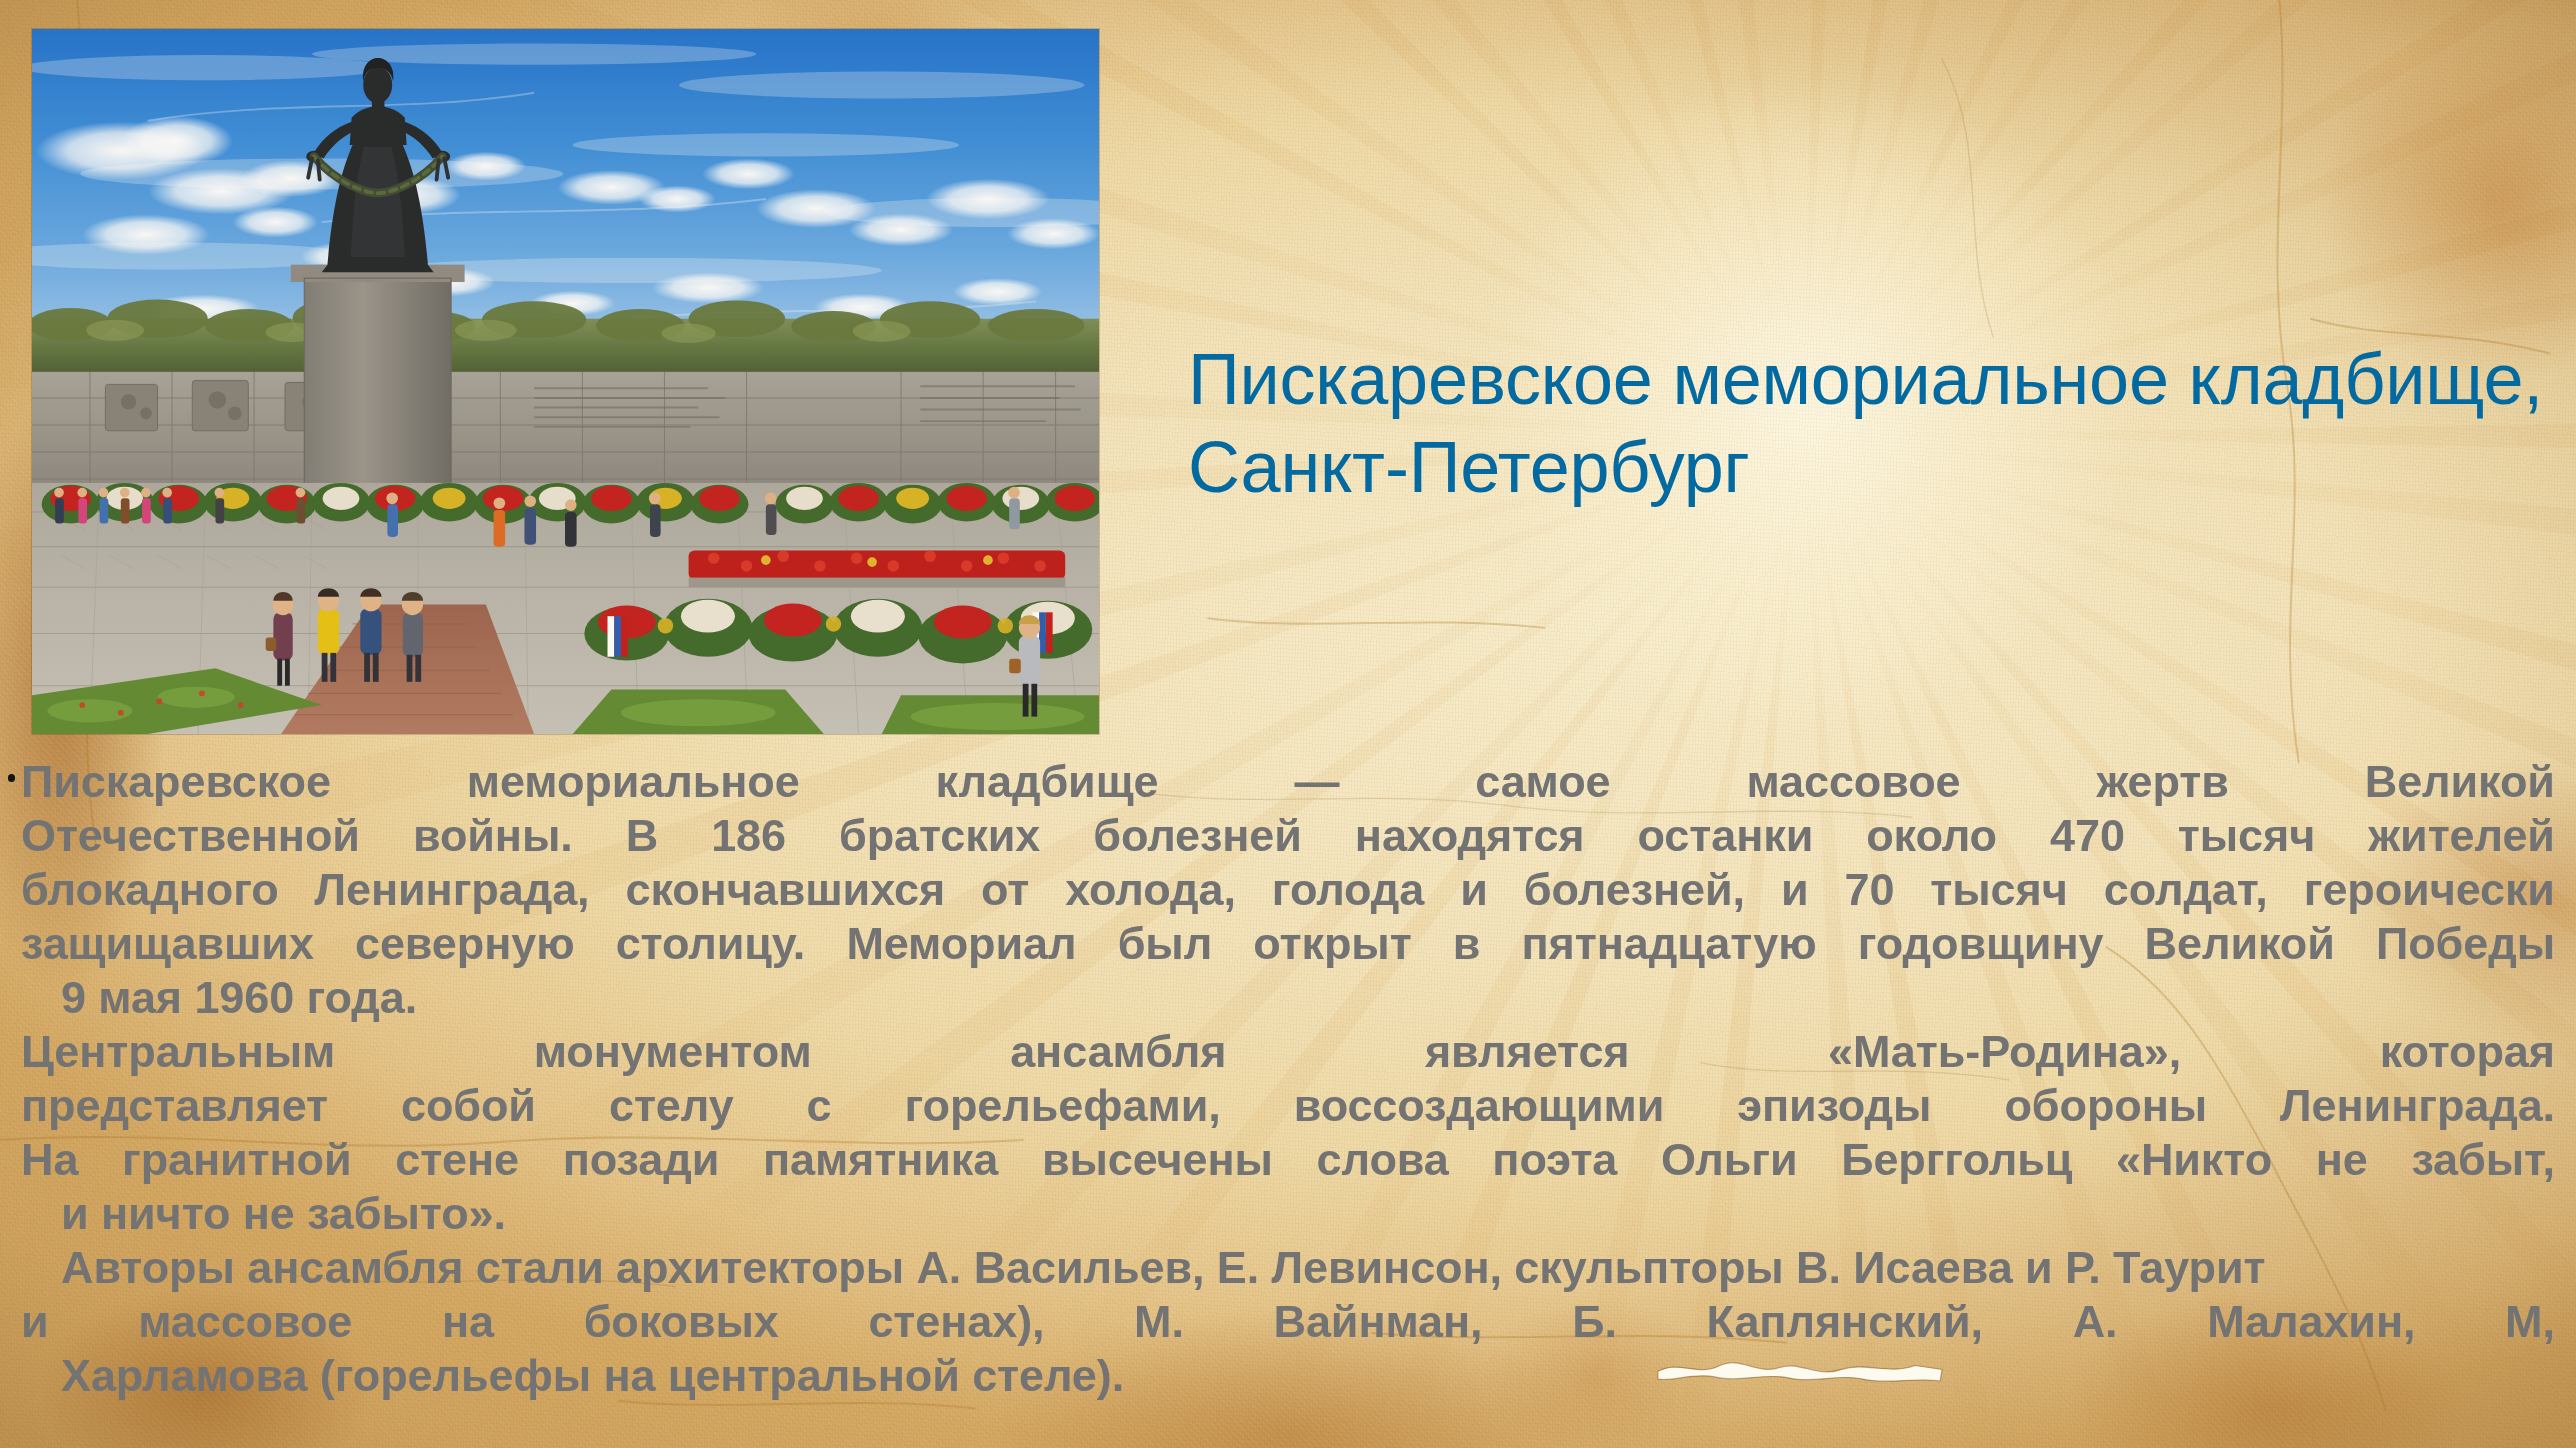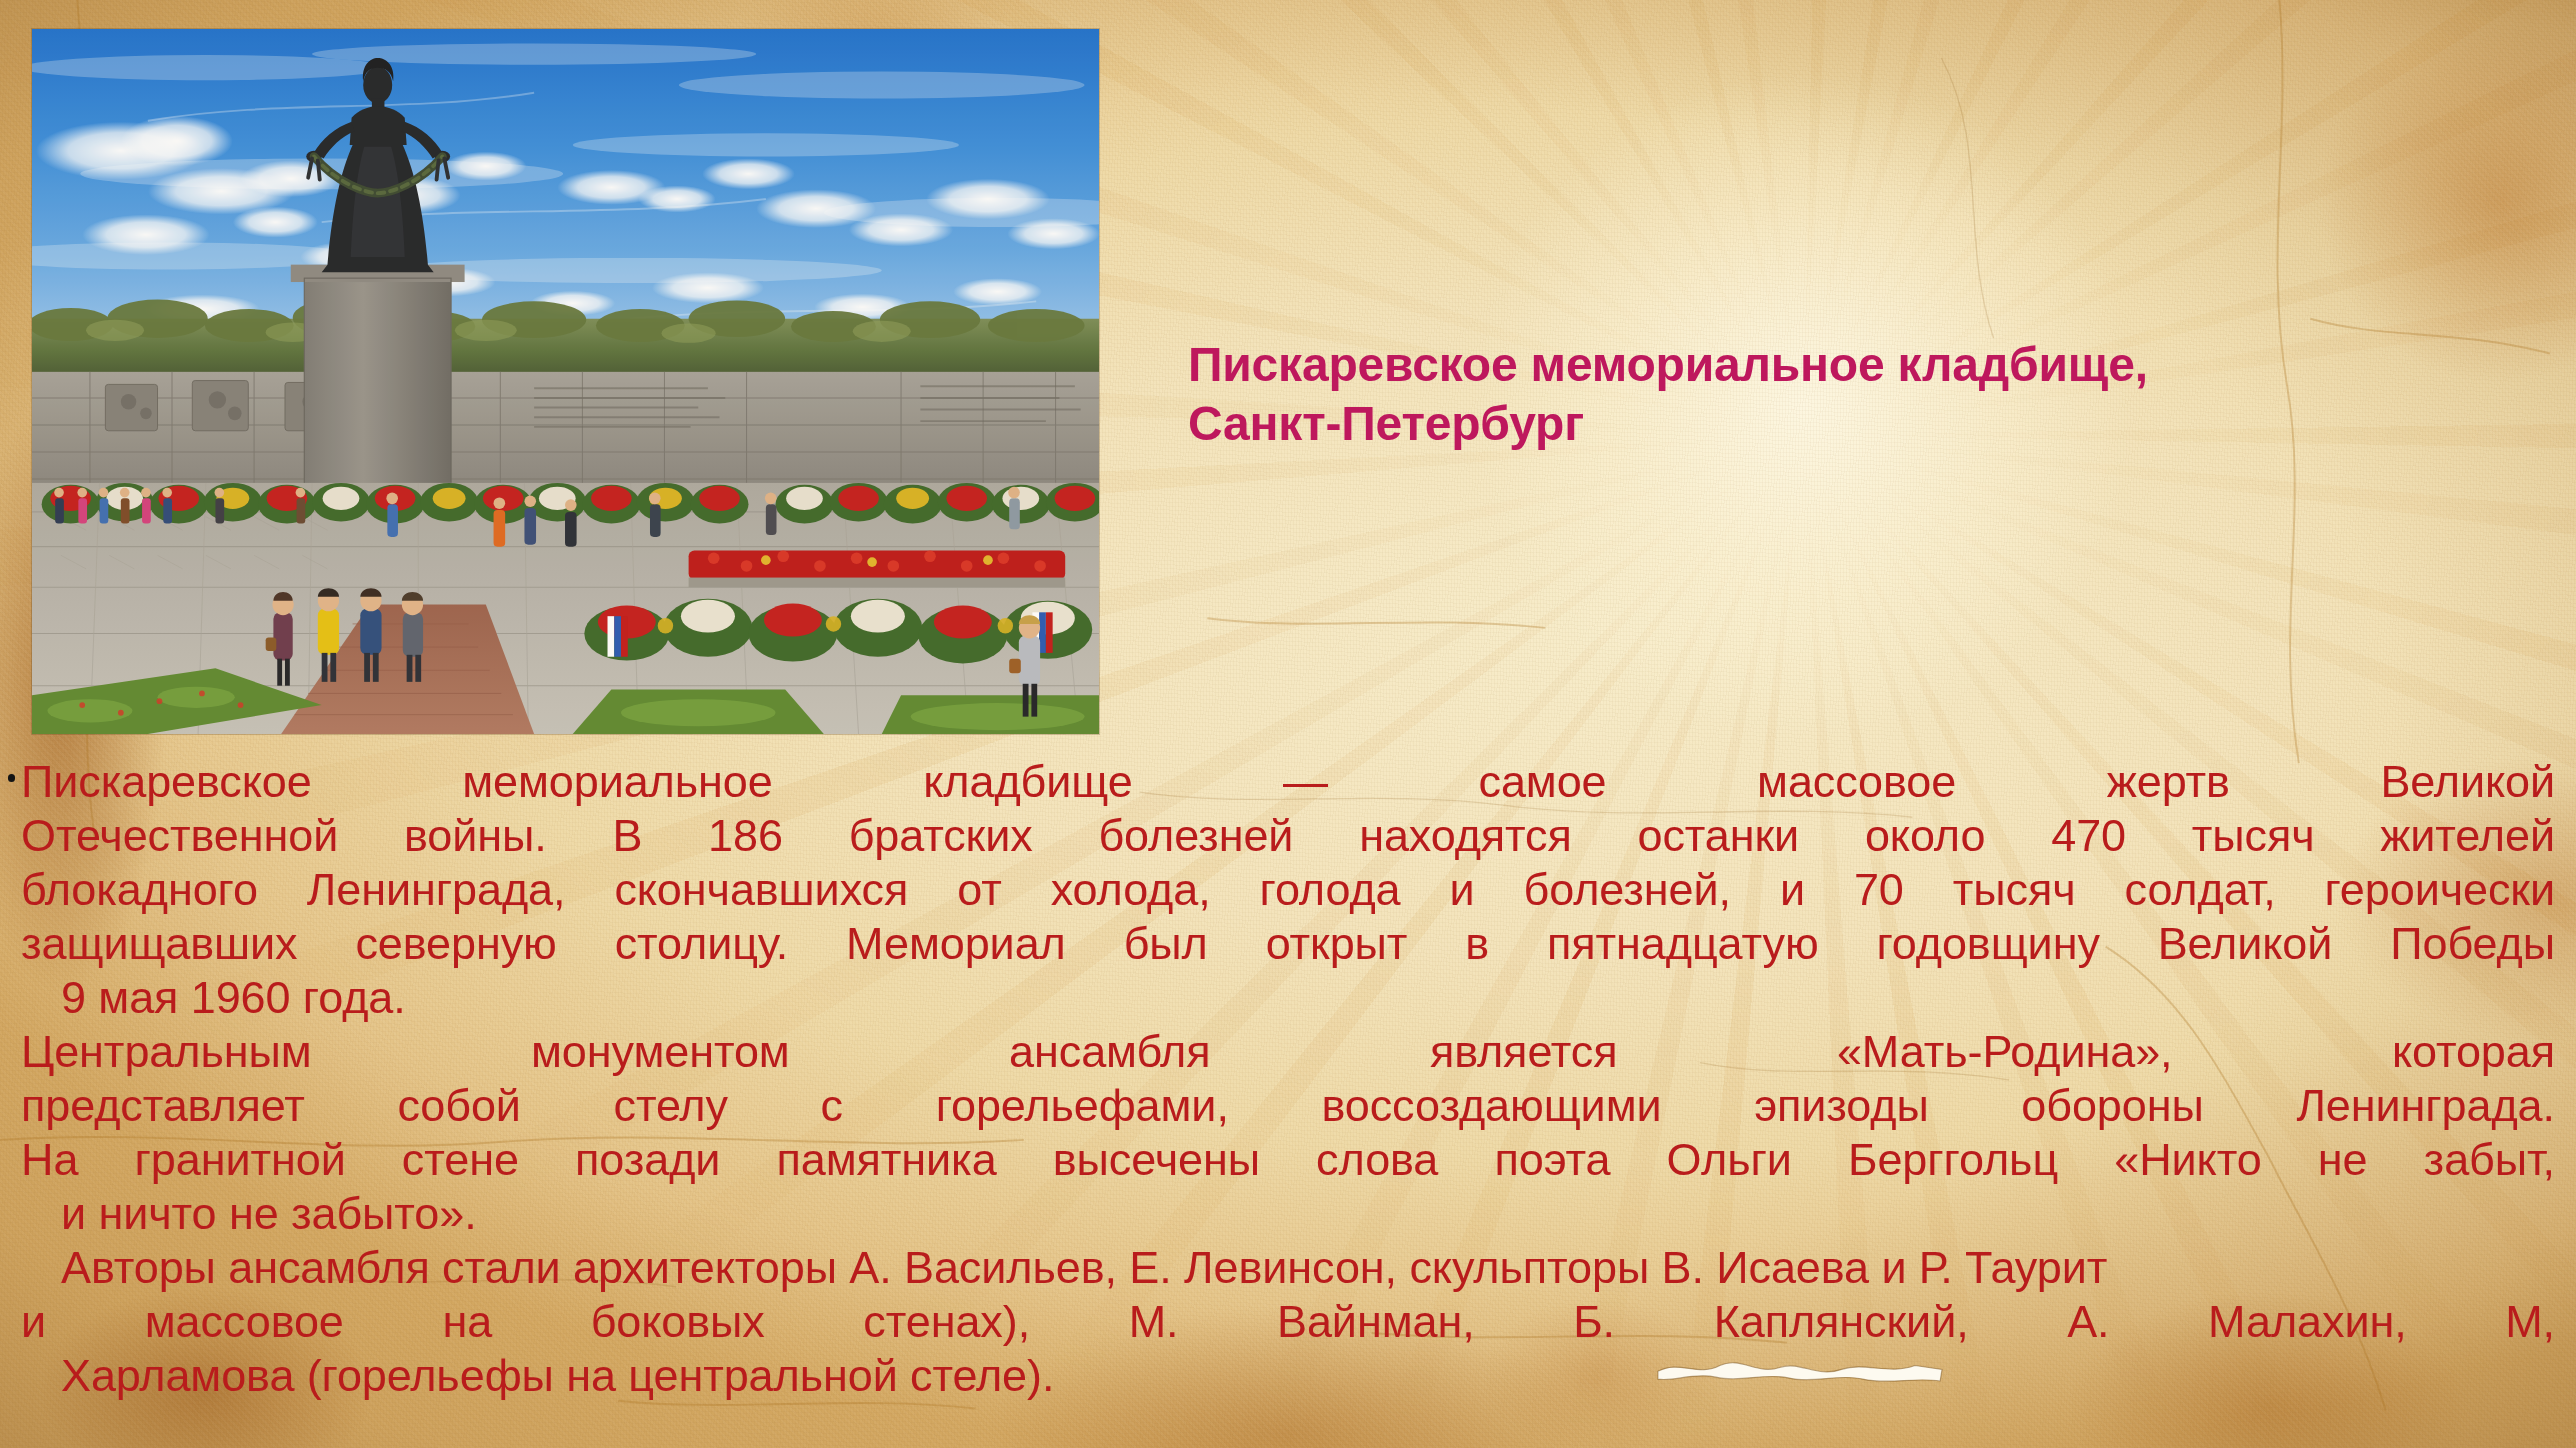--- a/index.html
+++ b/index.html
@@ -97,40 +97,40 @@
   .photo-frame svg { display: block; width: 100%; height: 100%; }
 
   
   .title-block {
     position: absolute;
     left: 1188px;
     top: 336px;
     width: 1343px;
   }
   .title-line {
-    font-size: 48px;
-    font-weight: 700;
+    font-size: 72px;
+    font-weight: 400;
     line-height: 1.22;
-    color: #be185d;
+    color: #0369a1;
     letter-spacing: -0.2px;
     white-space: nowrap;
   }
 
   
   .body-block {
     position: absolute;
     left: 21px;
     top: 755px;
     width: 2534px;
   }
   .para {
     position: relative;
-    color: #b91c1c;
+    color: #737373;
     font-size: 45px;
-    font-weight: 400;
+    font-weight: 700;
     line-height: 54px;
     letter-spacing: -0.1px;
   }
   .bullet-dot {
     position: absolute;
     left: -13.5px;
     top: 19.3px;
     width: 7.7px;
     height: 7.7px;
     border-radius: 50%;

